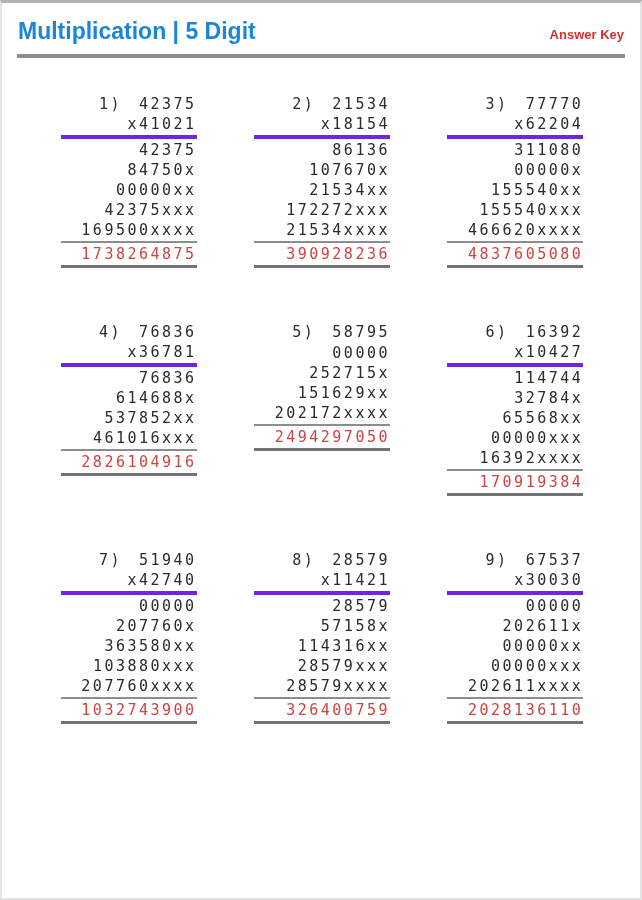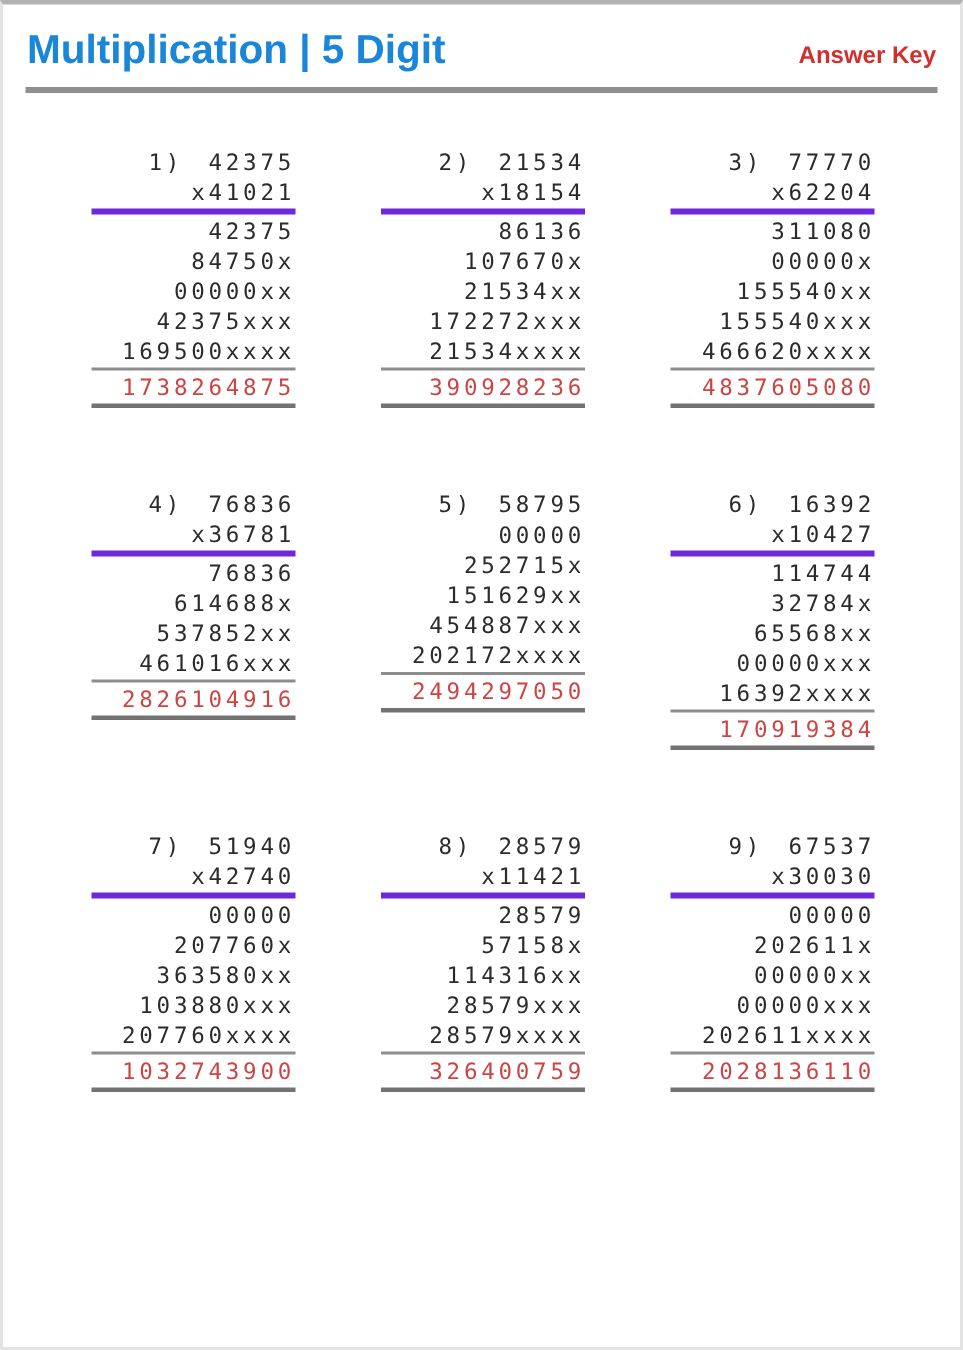--- a/index.html
+++ b/index.html
@@ -10,22 +10,22 @@
     border: 2px solid #e3e3e3;
     border-top: 3px solid #b3b3b3;
     overflow: hidden;
     font-family: "DejaVu Sans Mono", monospace;
   }
   .header {
     display: flex; justify-content: space-between; align-items: baseline;
     padding: 15px 16px 0 16px;
     font-family: "Liberation Sans", sans-serif;
   }
-  .title { color: #1a86d9; font-weight: bold; font-size: 27px; }
-  .answer-key { color: #d32f2f; font-weight: bold; font-size: 16px; }
+  .title { color: #1a86d9; font-weight: bold; font-size: 23px; }
+  .answer-key { color: #d32f2f; font-weight: bold; font-size: 13px; }
   .header-rule { height: 4px; background: #8f8f8f; margin: 9px 15px 0 15px; }
   .problems-grid {
     display: grid;
     grid-template-columns: repeat(3, 1fr);
     justify-items: center;
     row-gap: 54px;
     padding: 36px 28px 0 30px;
   }
   .problem {
     width: 136px;
@@ -120,21 +120,20 @@
 
   <div class="problem">
     <div class="row head">
       <span class="pnum">5)</span>
       <span>58795</span>
     </div>
     <div class="partials">
       <div class="row">00000</div>
       <div class="row">252715x</div>
       <div class="row">151629xx</div>
-      <div class="row">454887xxx</div>
       <div class="row">202172xxxx</div>
     </div>
     <div class="row answer">2494297050</div>
   </div>
 
   <div class="problem">
     <div class="row head">
       <span class="pnum">6)</span>
       <span>16392</span>
     </div>

